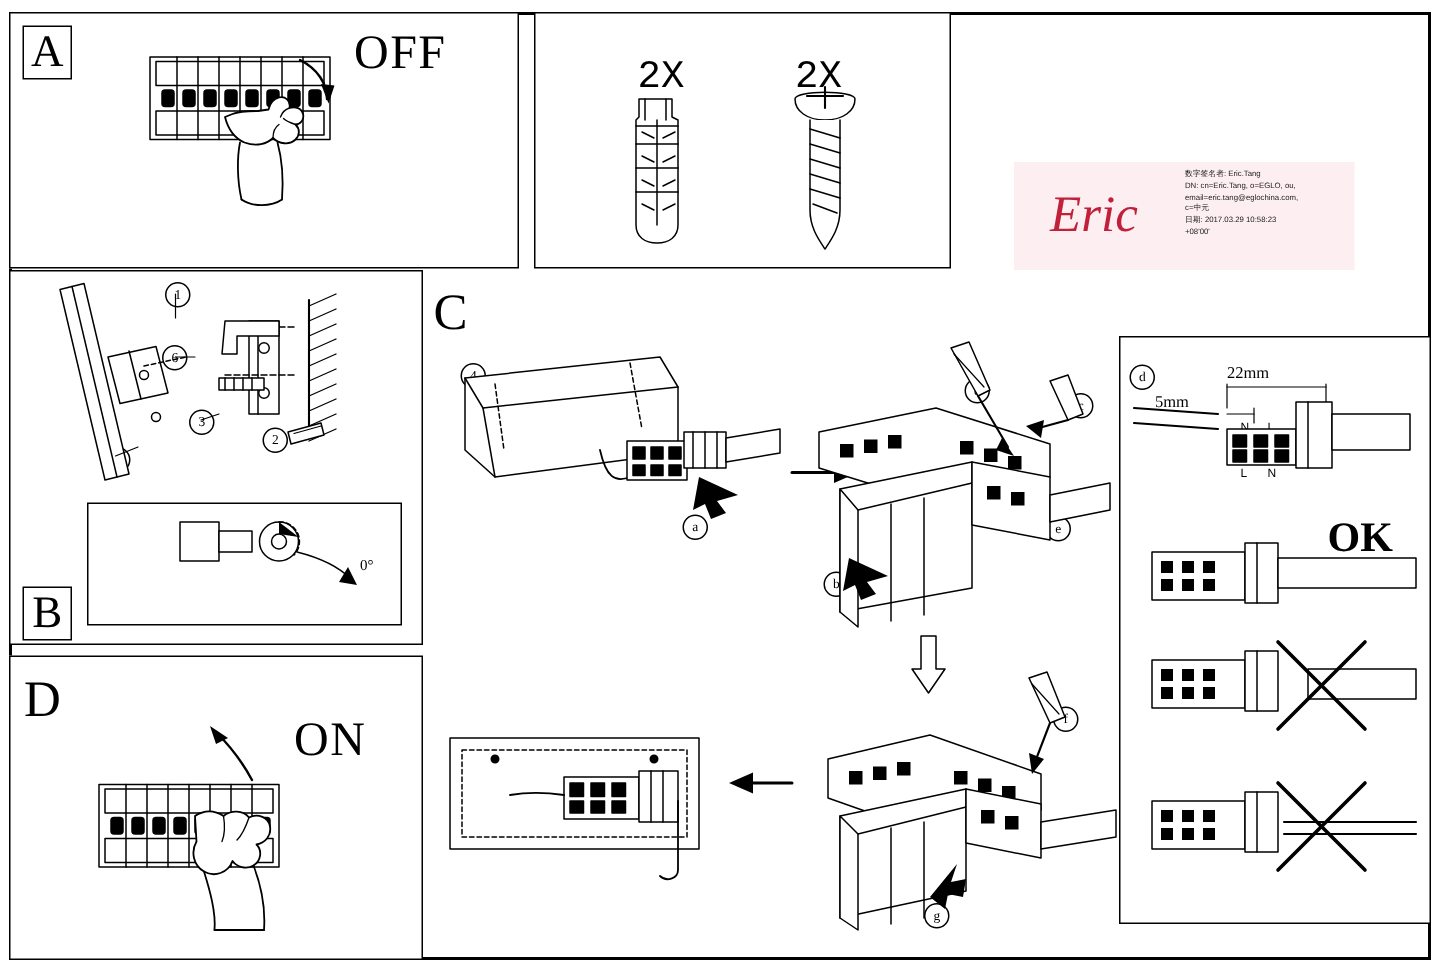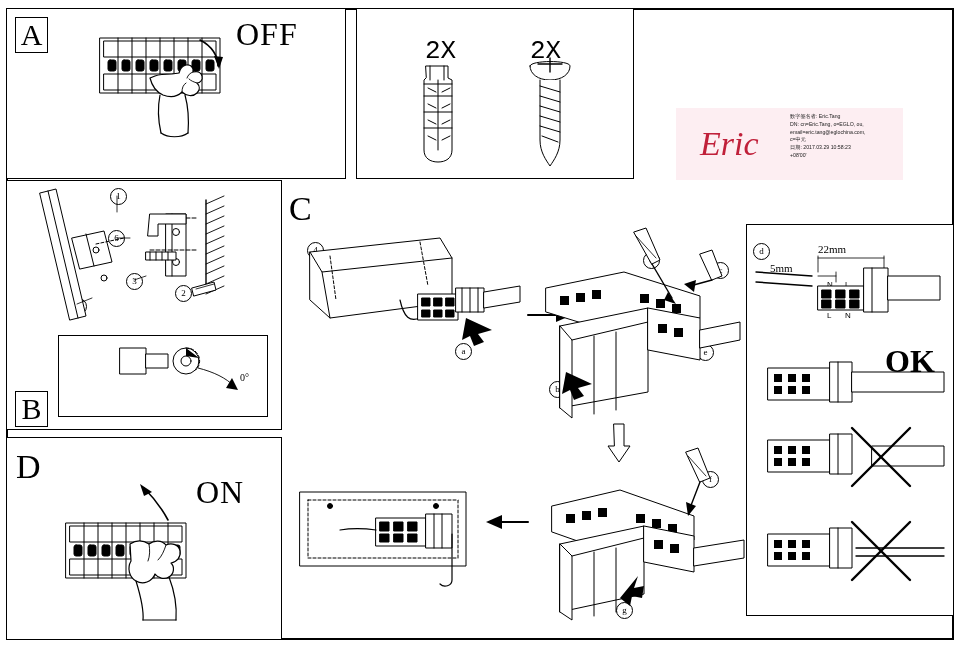--- a/index.html
+++ b/index.html
@@ -100,21 +100,21 @@
   }
   .term-label {
     position: absolute;
     font-family: "Liberation Sans", sans-serif;
     font-size: 8px;
   }
   .ok-label {
     position: absolute;
     font-family: "Liberation Serif", serif;
     font-weight: bold;
-    font-size: 32px;
+    font-size: 28px;
   }
   svg { display: block; }
   .svg-layer {
     position: absolute;
     top: 0; left: 0;
     width: 960px;
     height: 647px;
     pointer-events: none;
   }
 </style>

